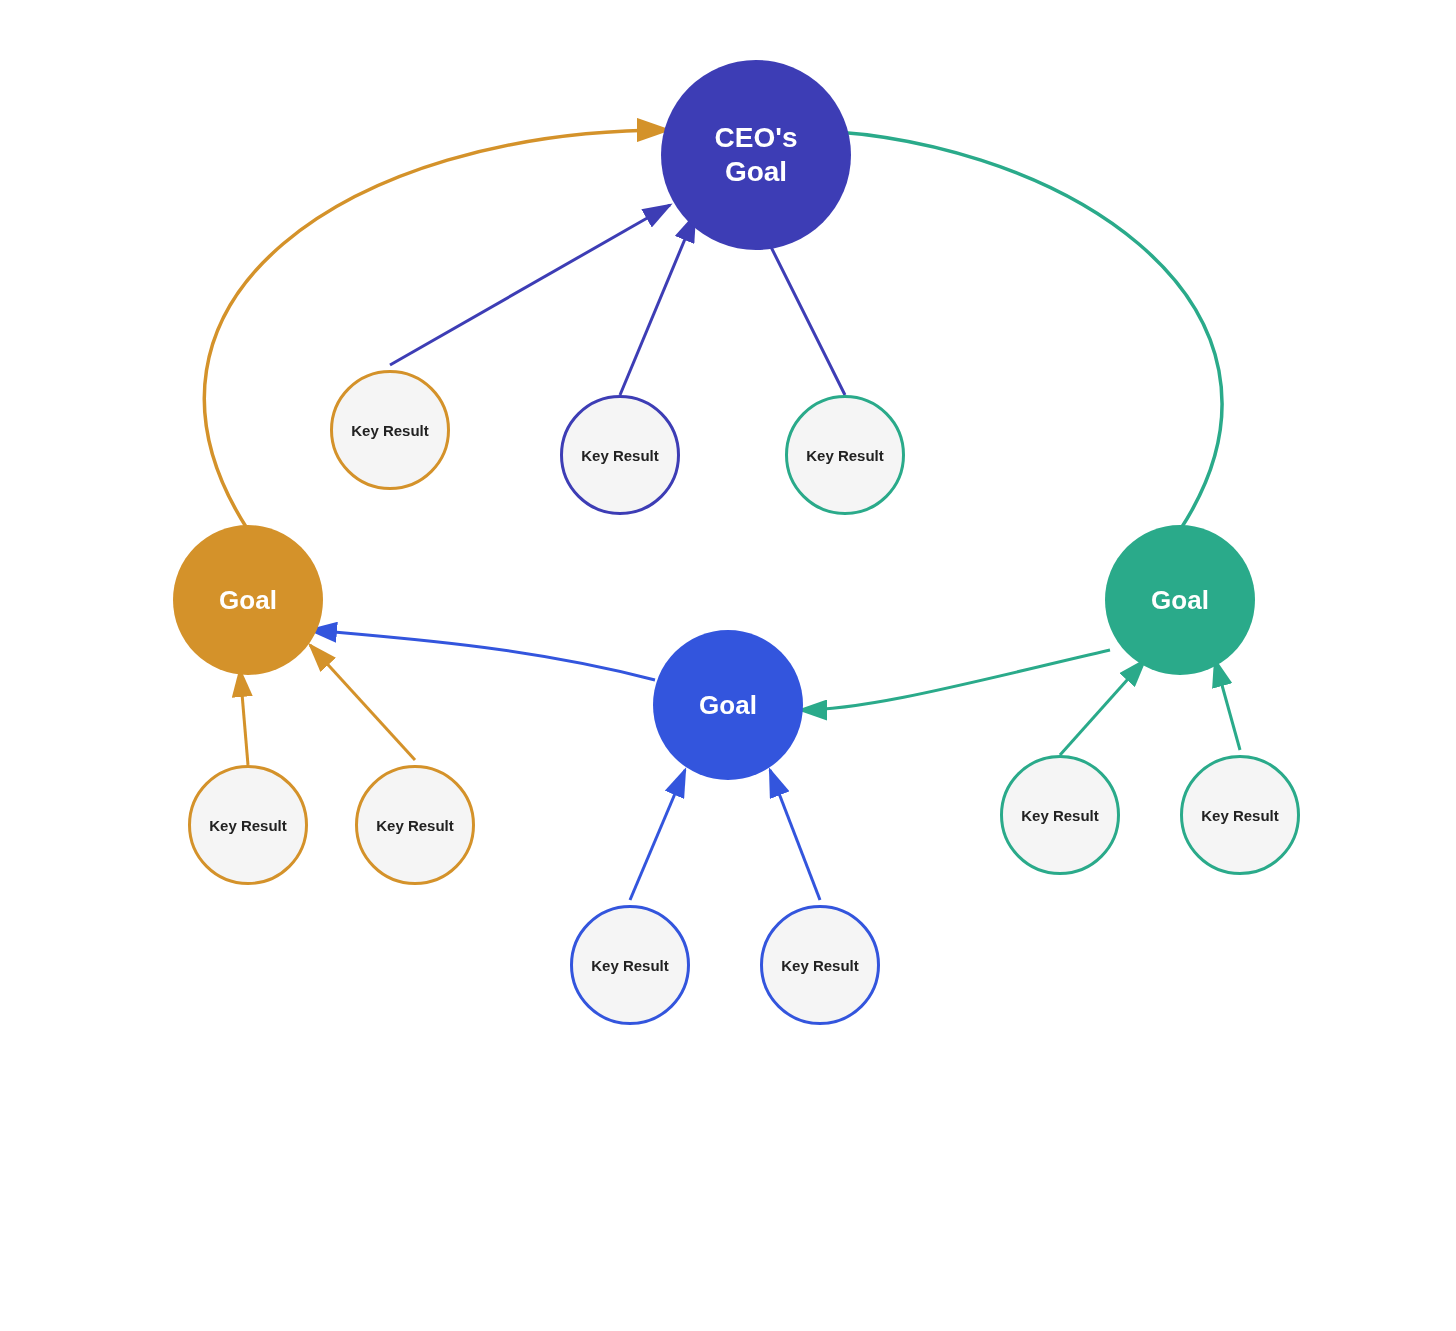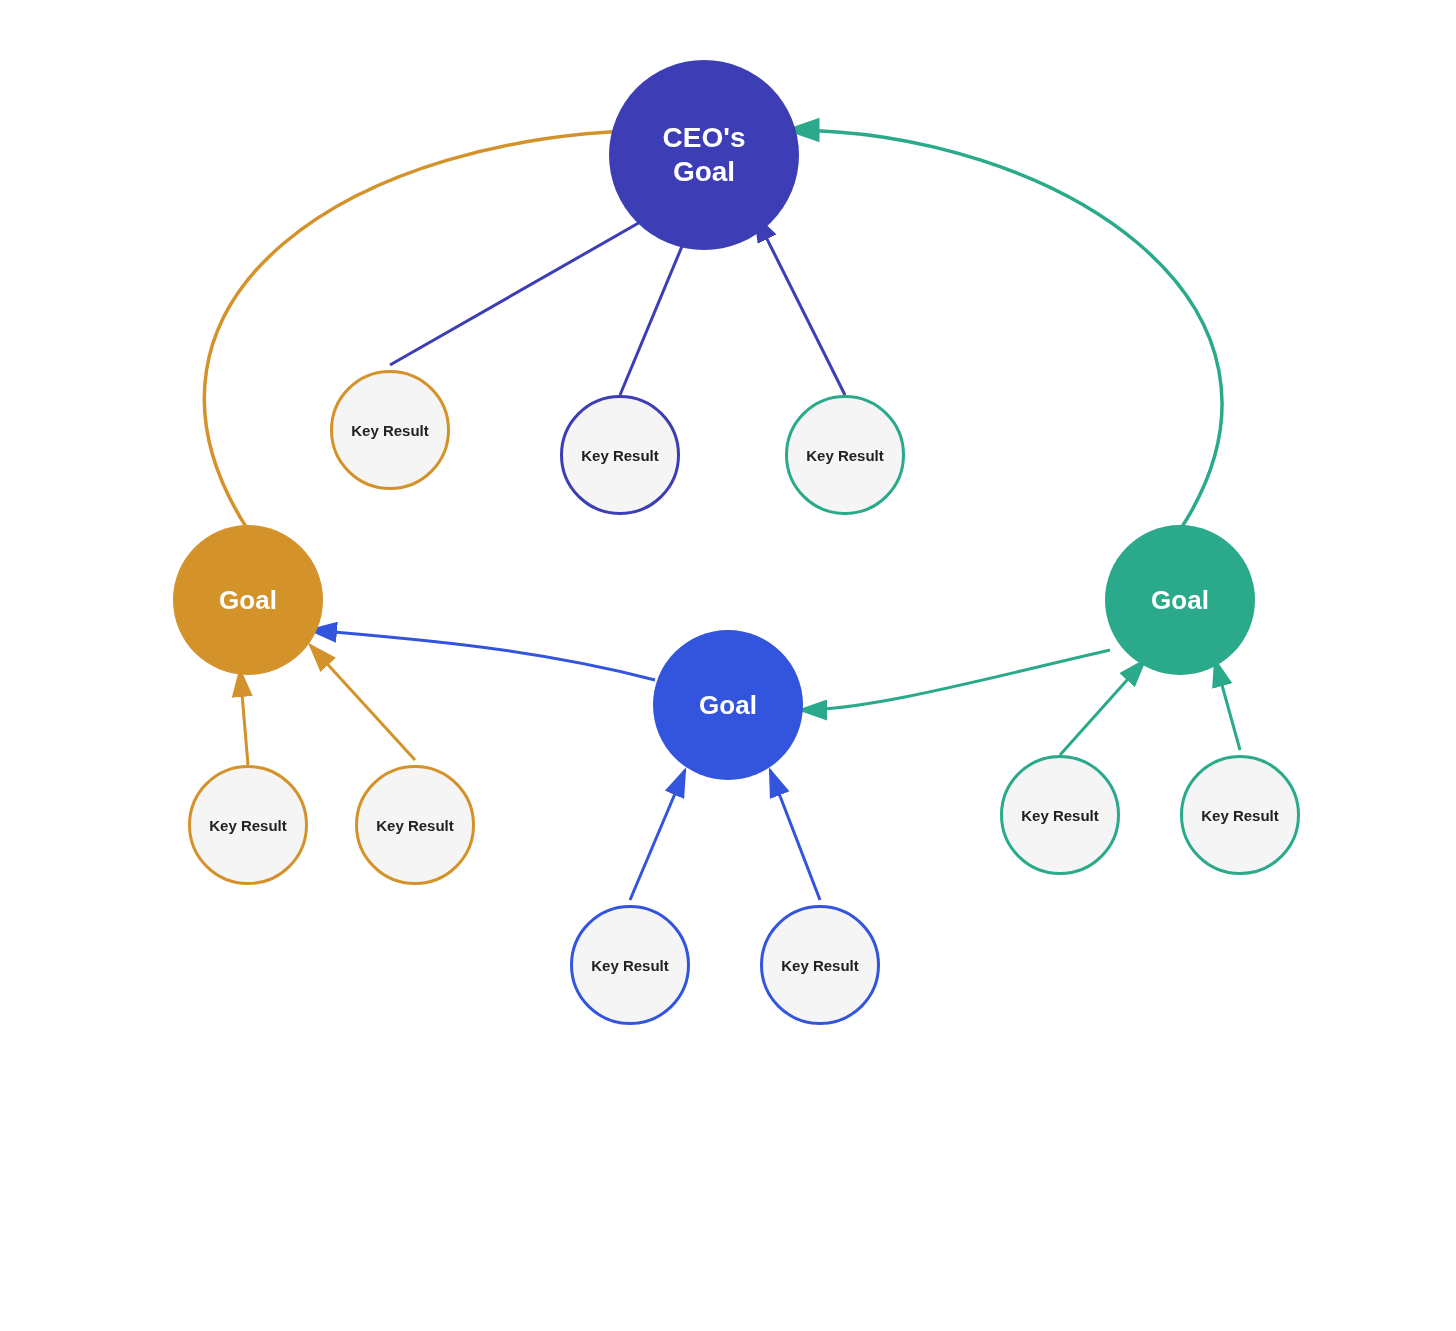--- a/index.html
+++ b/index.html
@@ -145,21 +145,21 @@
     <path d="M 630 900 L 685 770" fill="none" stroke="#3355dd" stroke-width="3" marker-end="url(#arrow-blue)"></path>
 
     <path d="M 820 900 L 770 770" fill="none" stroke="#3355dd" stroke-width="3" marker-end="url(#arrow-blue)"></path>
 
     <path d="M 655 680 C 540 650 430 640 310 630" fill="none" stroke="#3355dd" stroke-width="3" marker-end="url(#arrow-blue)"></path>
 
     <path d="M 1110 650 C 980 680 870 710 800 710" fill="none" stroke="#2aaa8a" stroke-width="3" marker-end="url(#arrow-teal)"></path>
 
   </svg>
 
-  <div class="node node-ceo" style="left: 704px; top: 155px;">
+  <div class="node node-ceo" style="left: 756px; top: 155px;">
     <span style="white-space: pre-line;">CEO's
 Goal</span>
   </div>
 
   <div class="node node-kr-gold" style="left: 390px; top: 430px;">
     <span>Key Result</span>
   </div>
 
   <div class="node node-kr-blue-dark" style="left: 620px; top: 455px;">
     <span>Key Result</span>

